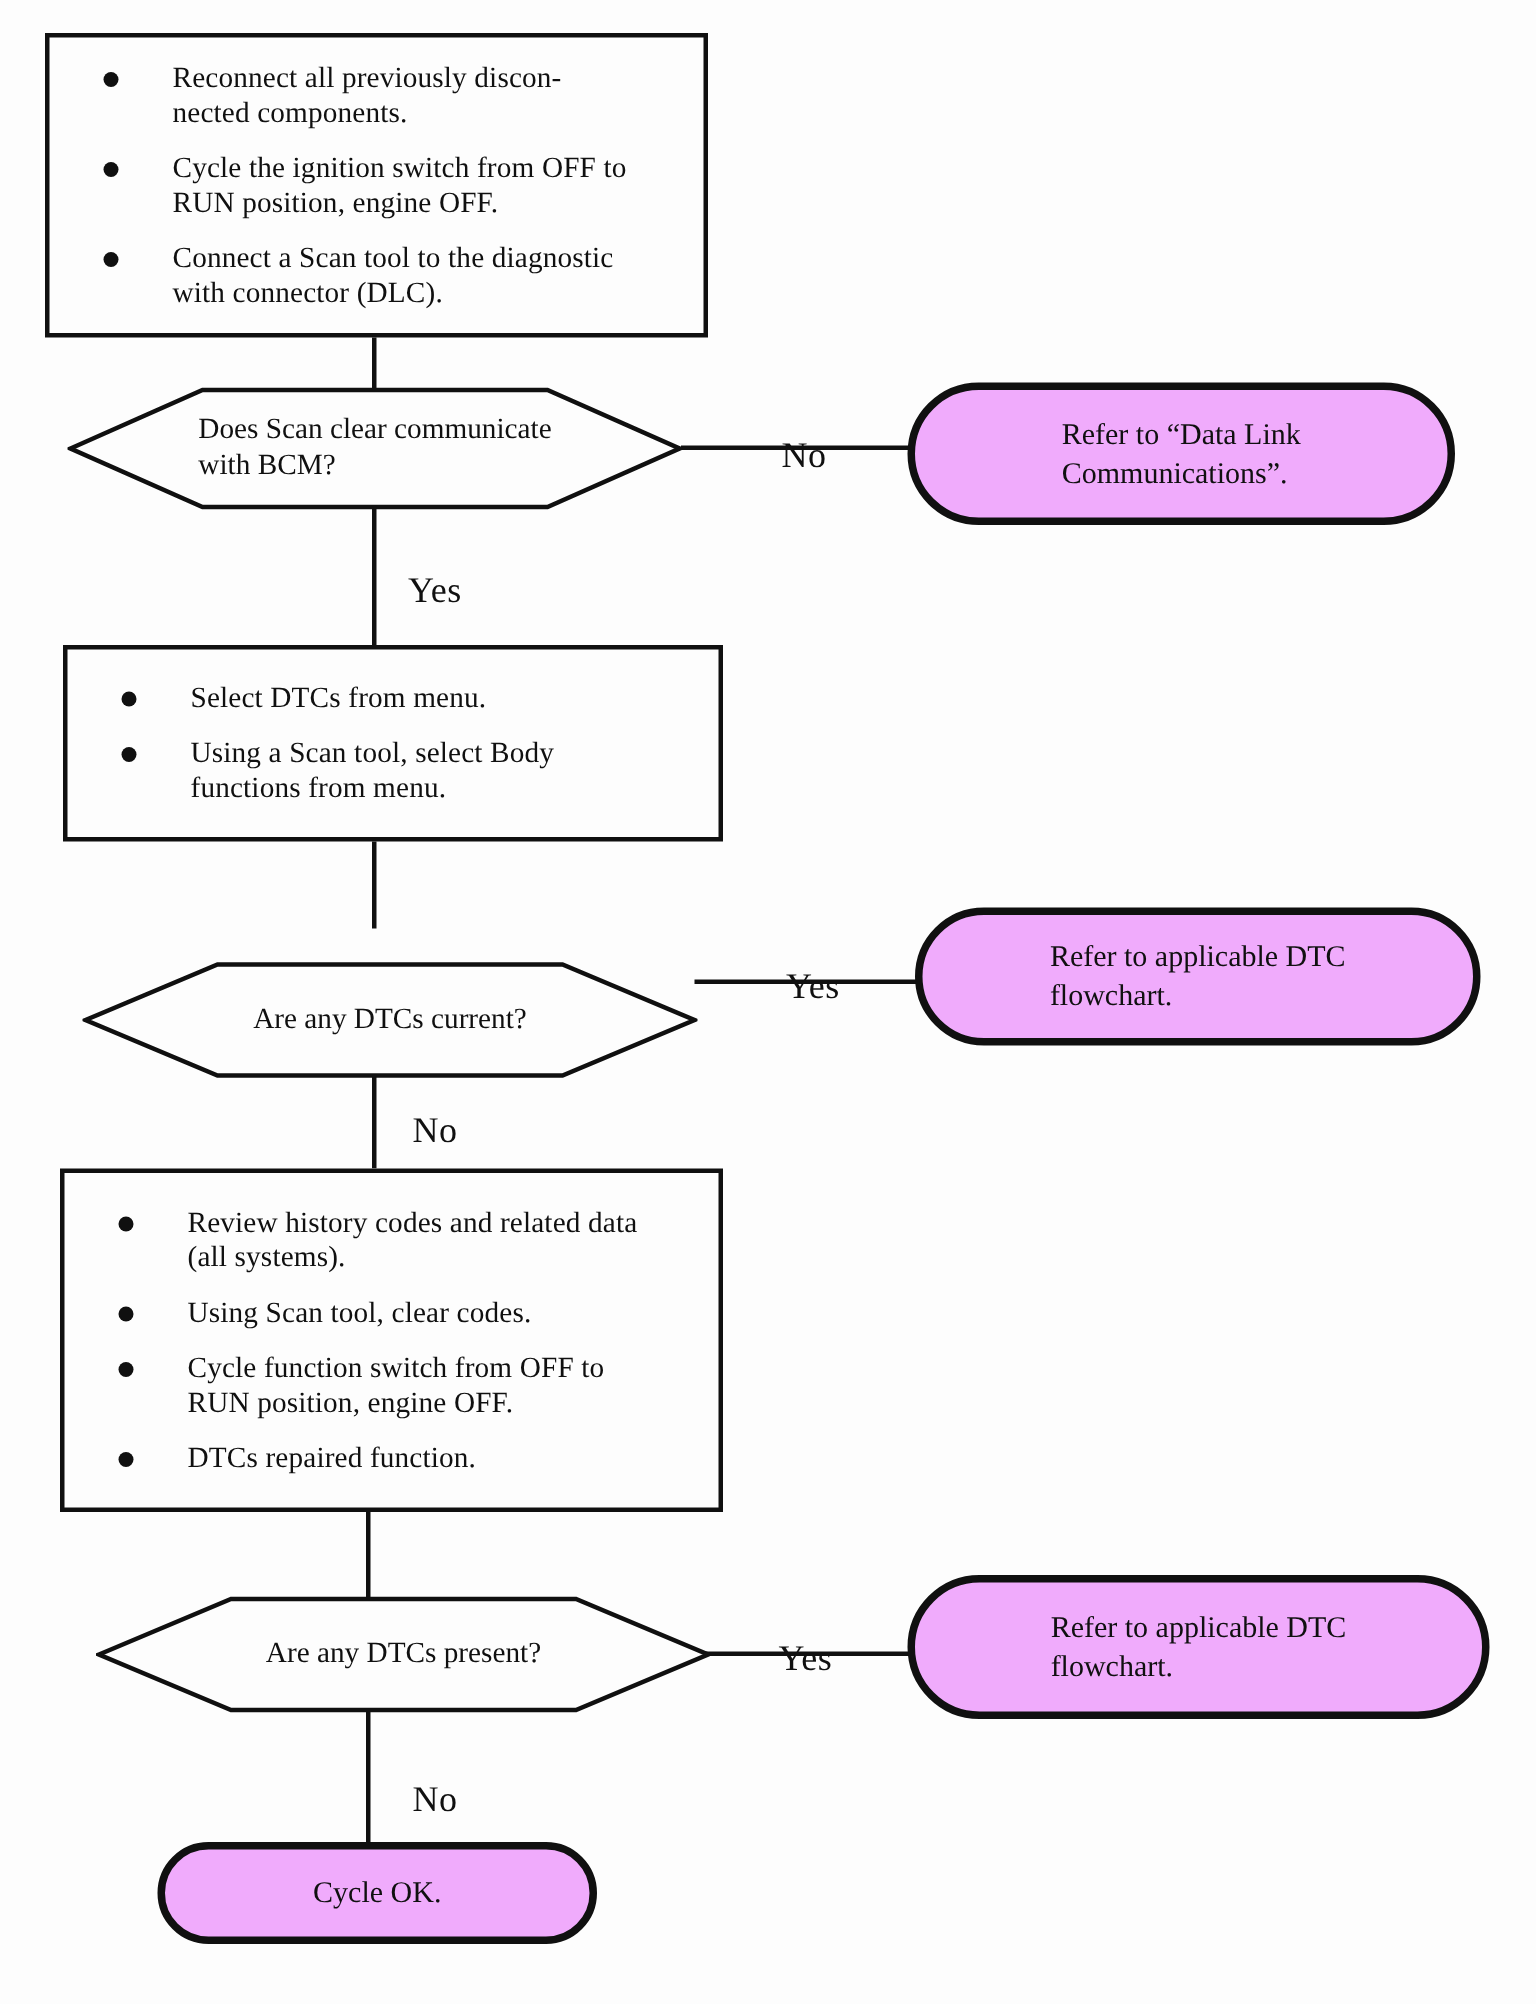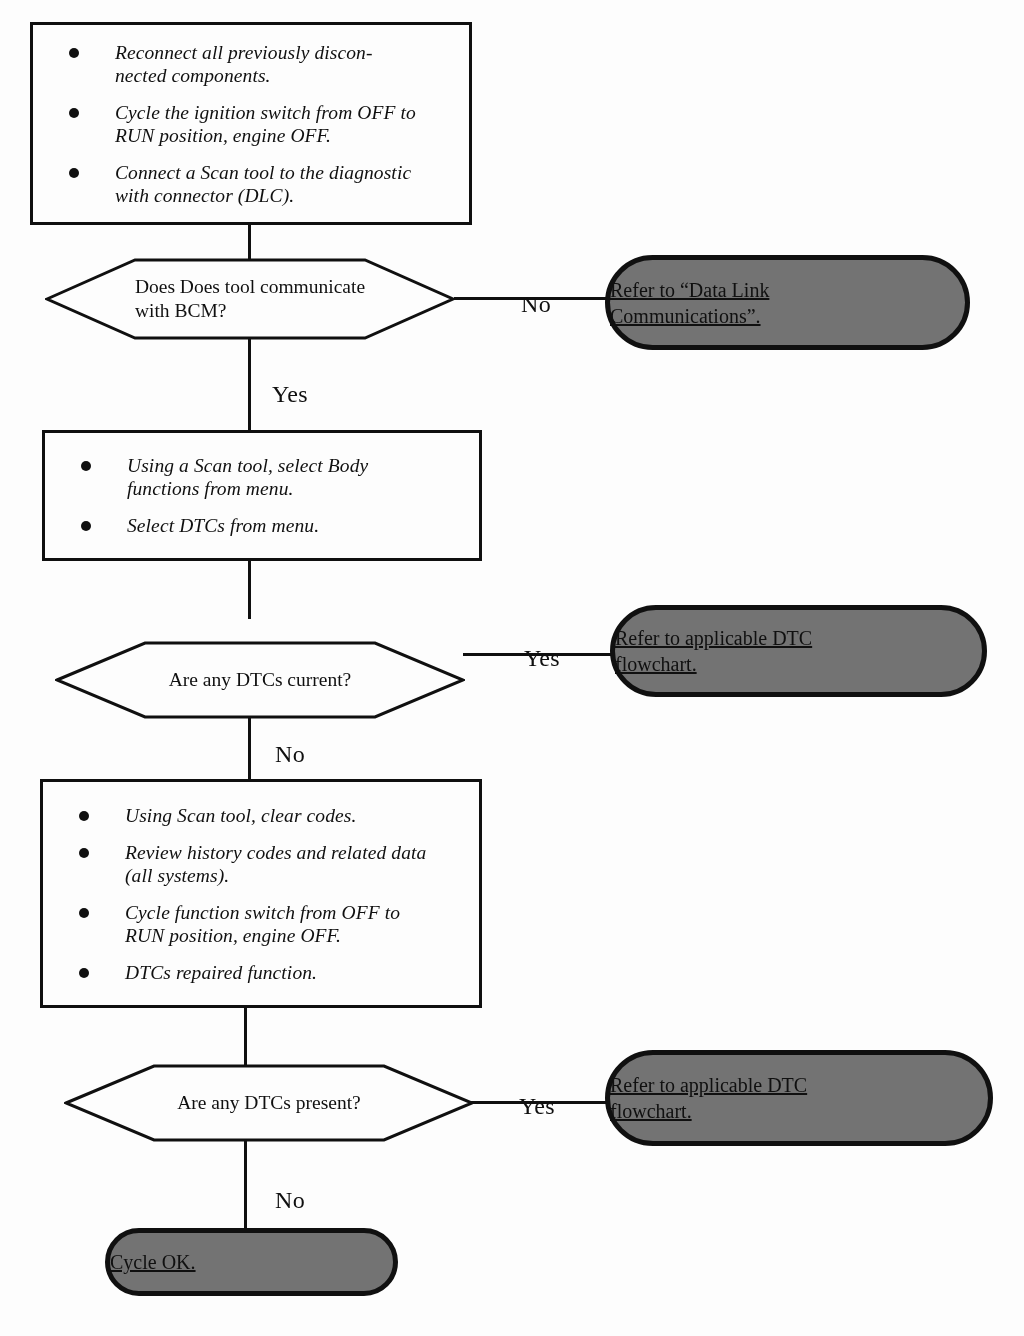--- a/index.html
+++ b/index.html
@@ -17,21 +17,20 @@
   
   .pbox {
     position: absolute;
     border: 3px solid #101010;
     background: #fdfdfd;
     display: flex;
     flex-direction: column;
     justify-content: center;
     gap: 14px;
     padding: 14px 12px 14px 30px;
-    font-style: italic;
   }
   .bullet-item { display: flex; align-items: flex-start; }
   .dot {
     flex: none;
     width: 10px; height: 10px;
     border-radius: 50%;
     background: #101010;
     margin: 7px 36px 0 6px;
   }
   .btext {
@@ -48,22 +47,22 @@
     position: absolute; inset: 0;
     display: flex; align-items: center; justify-content: center;
     font-size: 19.5px; line-height: 24px;
     text-align: left; white-space: pre-line;
   }
 
   
   .oval {
     position: absolute;
     border: 5px solid #101010;
-    background: #737373;
-    display: flex; align-items: center;  text-decoration: underline;
+    background: #f0abfc;
+    display: flex; align-items: center; justify-content: center;
   }
   .oval-text {
     font-size: 20px; line-height: 26px;
     text-align: left; white-space: pre-line;
   }
 
   
   .vline, .hline { position: absolute; background: #101010; }
 
   
@@ -112,62 +111,62 @@
       <span class="dot"></span>
       <span class="btext">Connect a Scan tool to the diagnostic
 with connector (DLC).</span>
     </div>
   </div>
 
   <div class="hex" style="left:45px; top:258px; width:410px; height:82px;">
     <svg viewBox="0 0 410 82" preserveAspectRatio="none">
       <polygon points="2,41 90,2 320,2 408,41 320,80 90,80" fill="#fdfdfd" stroke="#101010" stroke-width="3"></polygon>
     </svg>
-    <div class="hex-text">Does Does tool communicate
+    <div class="hex-text">Does Scan clear communicate
 with BCM?</div>
   </div>
 
   <div class="oval" style="left:605px; top:255px; width:365px; height:95px; border-radius:48px;">
     <div class="oval-text">Refer to “Data Link
 Communications”.</div>
   </div>
 
   <div class="pbox" style="left:42px; top:430px; width:440px; height:131px;">
     <div class="bullet-item">
       <span class="dot"></span>
-      <span class="btext">Using a Scan tool, select Body
-functions from menu.</span>
+      <span class="btext">Select DTCs from menu.</span>
     </div>
     <div class="bullet-item">
       <span class="dot"></span>
-      <span class="btext">Select DTCs from menu.</span>
+      <span class="btext">Using a Scan tool, select Body
+functions from menu.</span>
     </div>
   </div>
 
   <div class="hex" style="left:55px; top:617px; width:410px; height:78px;margin-top:24px;">
     <svg viewBox="0 0 410 78" preserveAspectRatio="none">
       <polygon points="2,39 90,2 320,2 408,39 320,76 90,76" fill="#fdfdfd" stroke="#101010" stroke-width="3"></polygon>
     </svg>
     <div class="hex-text">Are any DTCs current?</div>
   </div>
 
   <div class="oval" style="left:610px; top:605px; width:377px; height:92px; border-radius:46px;">
     <div class="oval-text">Refer to applicable DTC
 flowchart.</div>
   </div>
 
   <div class="pbox" style="left:40px; top:779px; width:442px; height:229px;">
     <div class="bullet-item">
       <span class="dot"></span>
-      <span class="btext">Using Scan tool, clear codes.</span>
+      <span class="btext">Review history codes and related data
+(all systems).</span>
     </div>
     <div class="bullet-item">
       <span class="dot"></span>
-      <span class="btext">Review history codes and related data
-(all systems).</span>
+      <span class="btext">Using Scan tool, clear codes.</span>
     </div>
     <div class="bullet-item">
       <span class="dot"></span>
       <span class="btext">Cycle function switch from OFF to
 RUN position, engine OFF.</span>
     </div>
     <div class="bullet-item">
       <span class="dot"></span>
       <span class="btext">DTCs repaired function.</span>
     </div>

